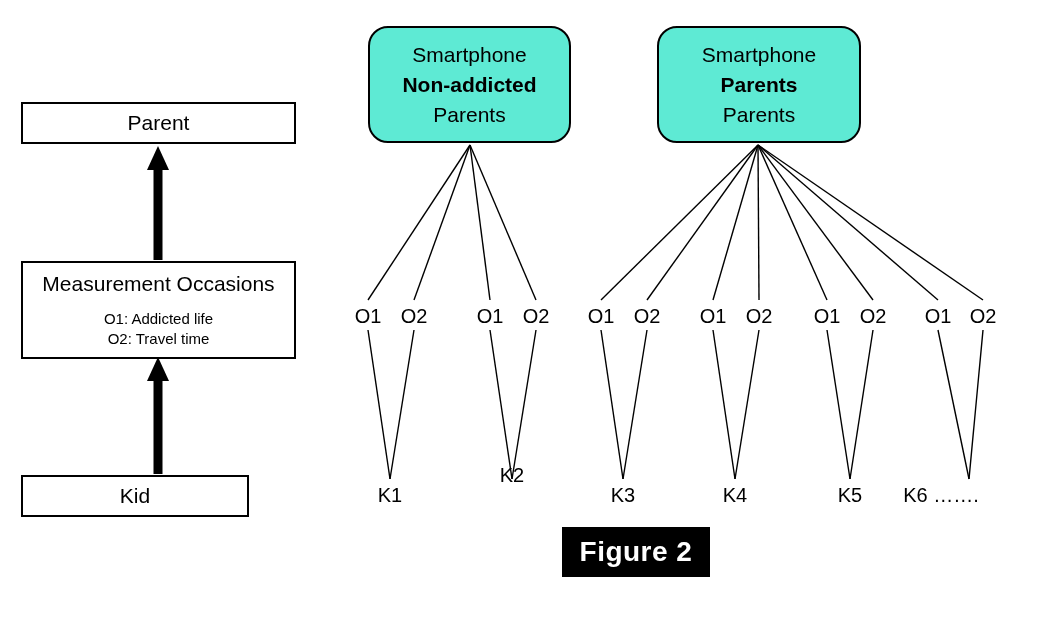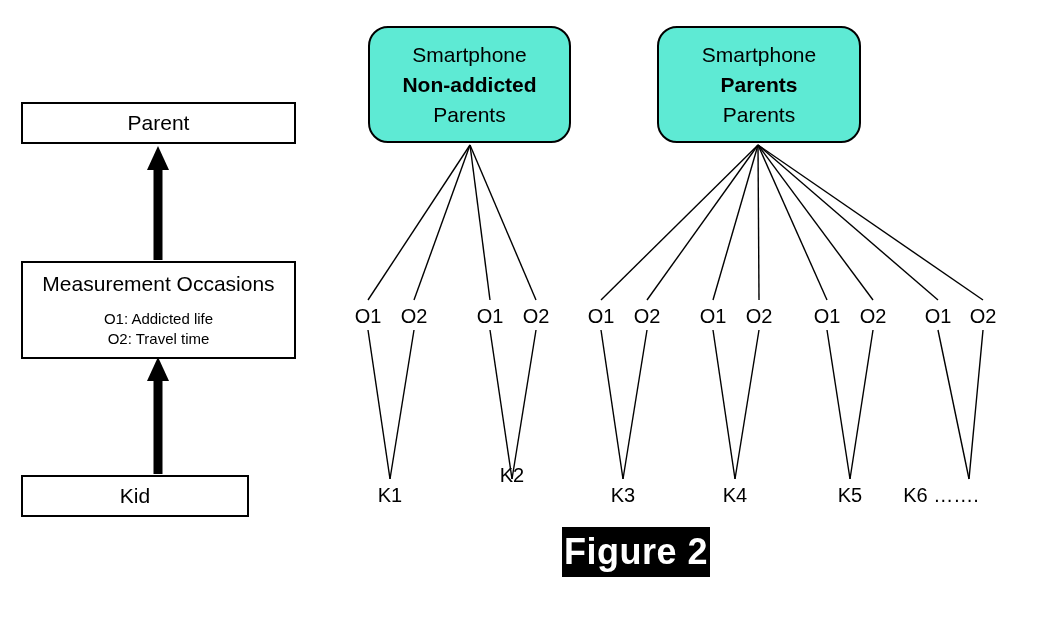--- a/index.html
+++ b/index.html
@@ -99,21 +99,21 @@
     position: absolute;
     left: 562px;
     top: 527px;
     width: 148px;
     height: 50px;
     background: #000000;
     color: #ffffff;
     display: flex;
     align-items: center;
     justify-content: center;
-    font-size: 36px;
+    font-size: 28px;
     font-weight: 700;
     letter-spacing: 0.5px;
   }
 </style>
 </head>
 <body>
 
 <div id="stage">
 
   <svg id="wires" viewBox="0 0 1054 620" xmlns="http://www.w3.org/2000/svg">

